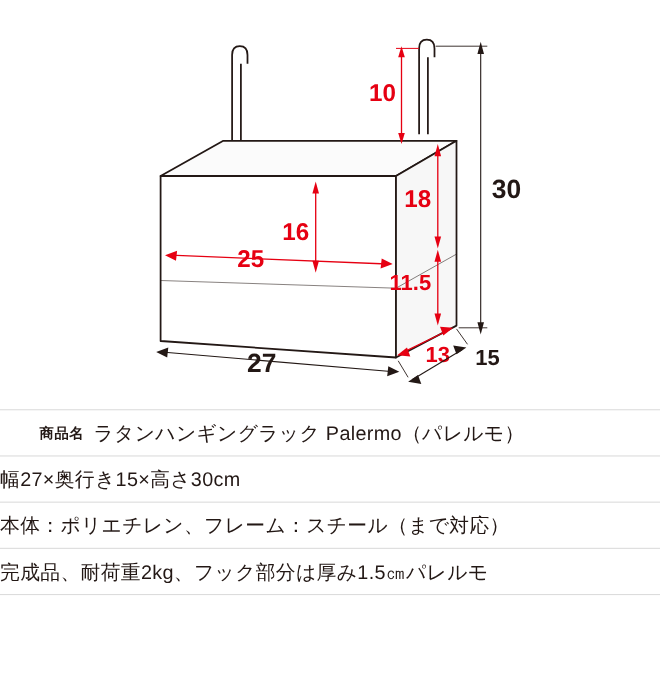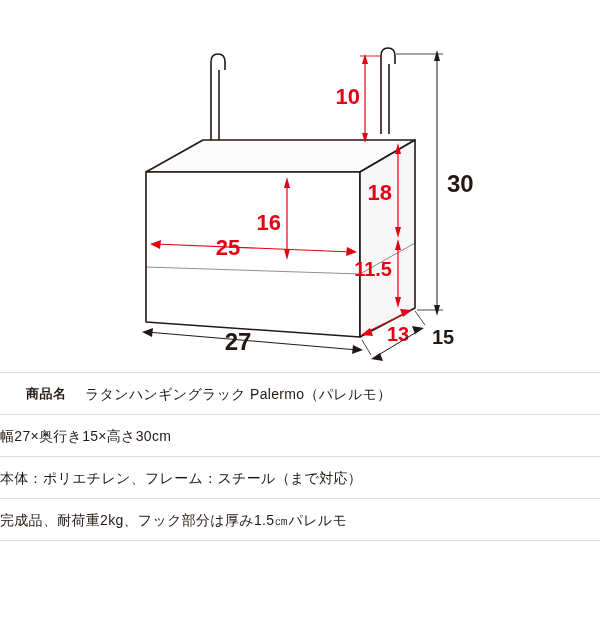--- a/index.html
+++ b/index.html
@@ -15,21 +15,21 @@
     overflow: hidden;
   }
   .page {
     position: relative;
     width: 600px;
     height: 636px;
   }
   .diagram {
     position: absolute;
     left: 0;
-    top: 12px;
+    top: 0;
     width: 600px;
     height: 368px;
     text-align: center;
   }
   .spec-table {
     position: absolute;
     left: 0;
     top: 372px;
     width: 600px;
   }
@@ -37,31 +37,31 @@
     display: flex;
     align-items: flex-start;
     border-bottom: 1px solid #dcdcdc;
     padding: 11px 0 10px 0;
   }
   .spec-row:first-child {
     border-top: 1px solid #dcdcdc;
   }
   .spec-label {
     width: 85px;
-    padding-left: 26px;
+    padding-left: 36px;
     box-sizing: border-box;
     font-size: 13px;
     font-weight: bold;
     color: #231815;
     letter-spacing: 0.5px;
     line-height: 20px;
   }
   .spec-value {
     flex: 1;
-    font-size: 14px;
+    font-size: 18px;
     color: #231815;
     line-height: 20px;
     letter-spacing: 0.3px;
   }
   svg text {
     font-family: "Liberation Sans", sans-serif;
   }
 </style>
 </head>
 <body>

